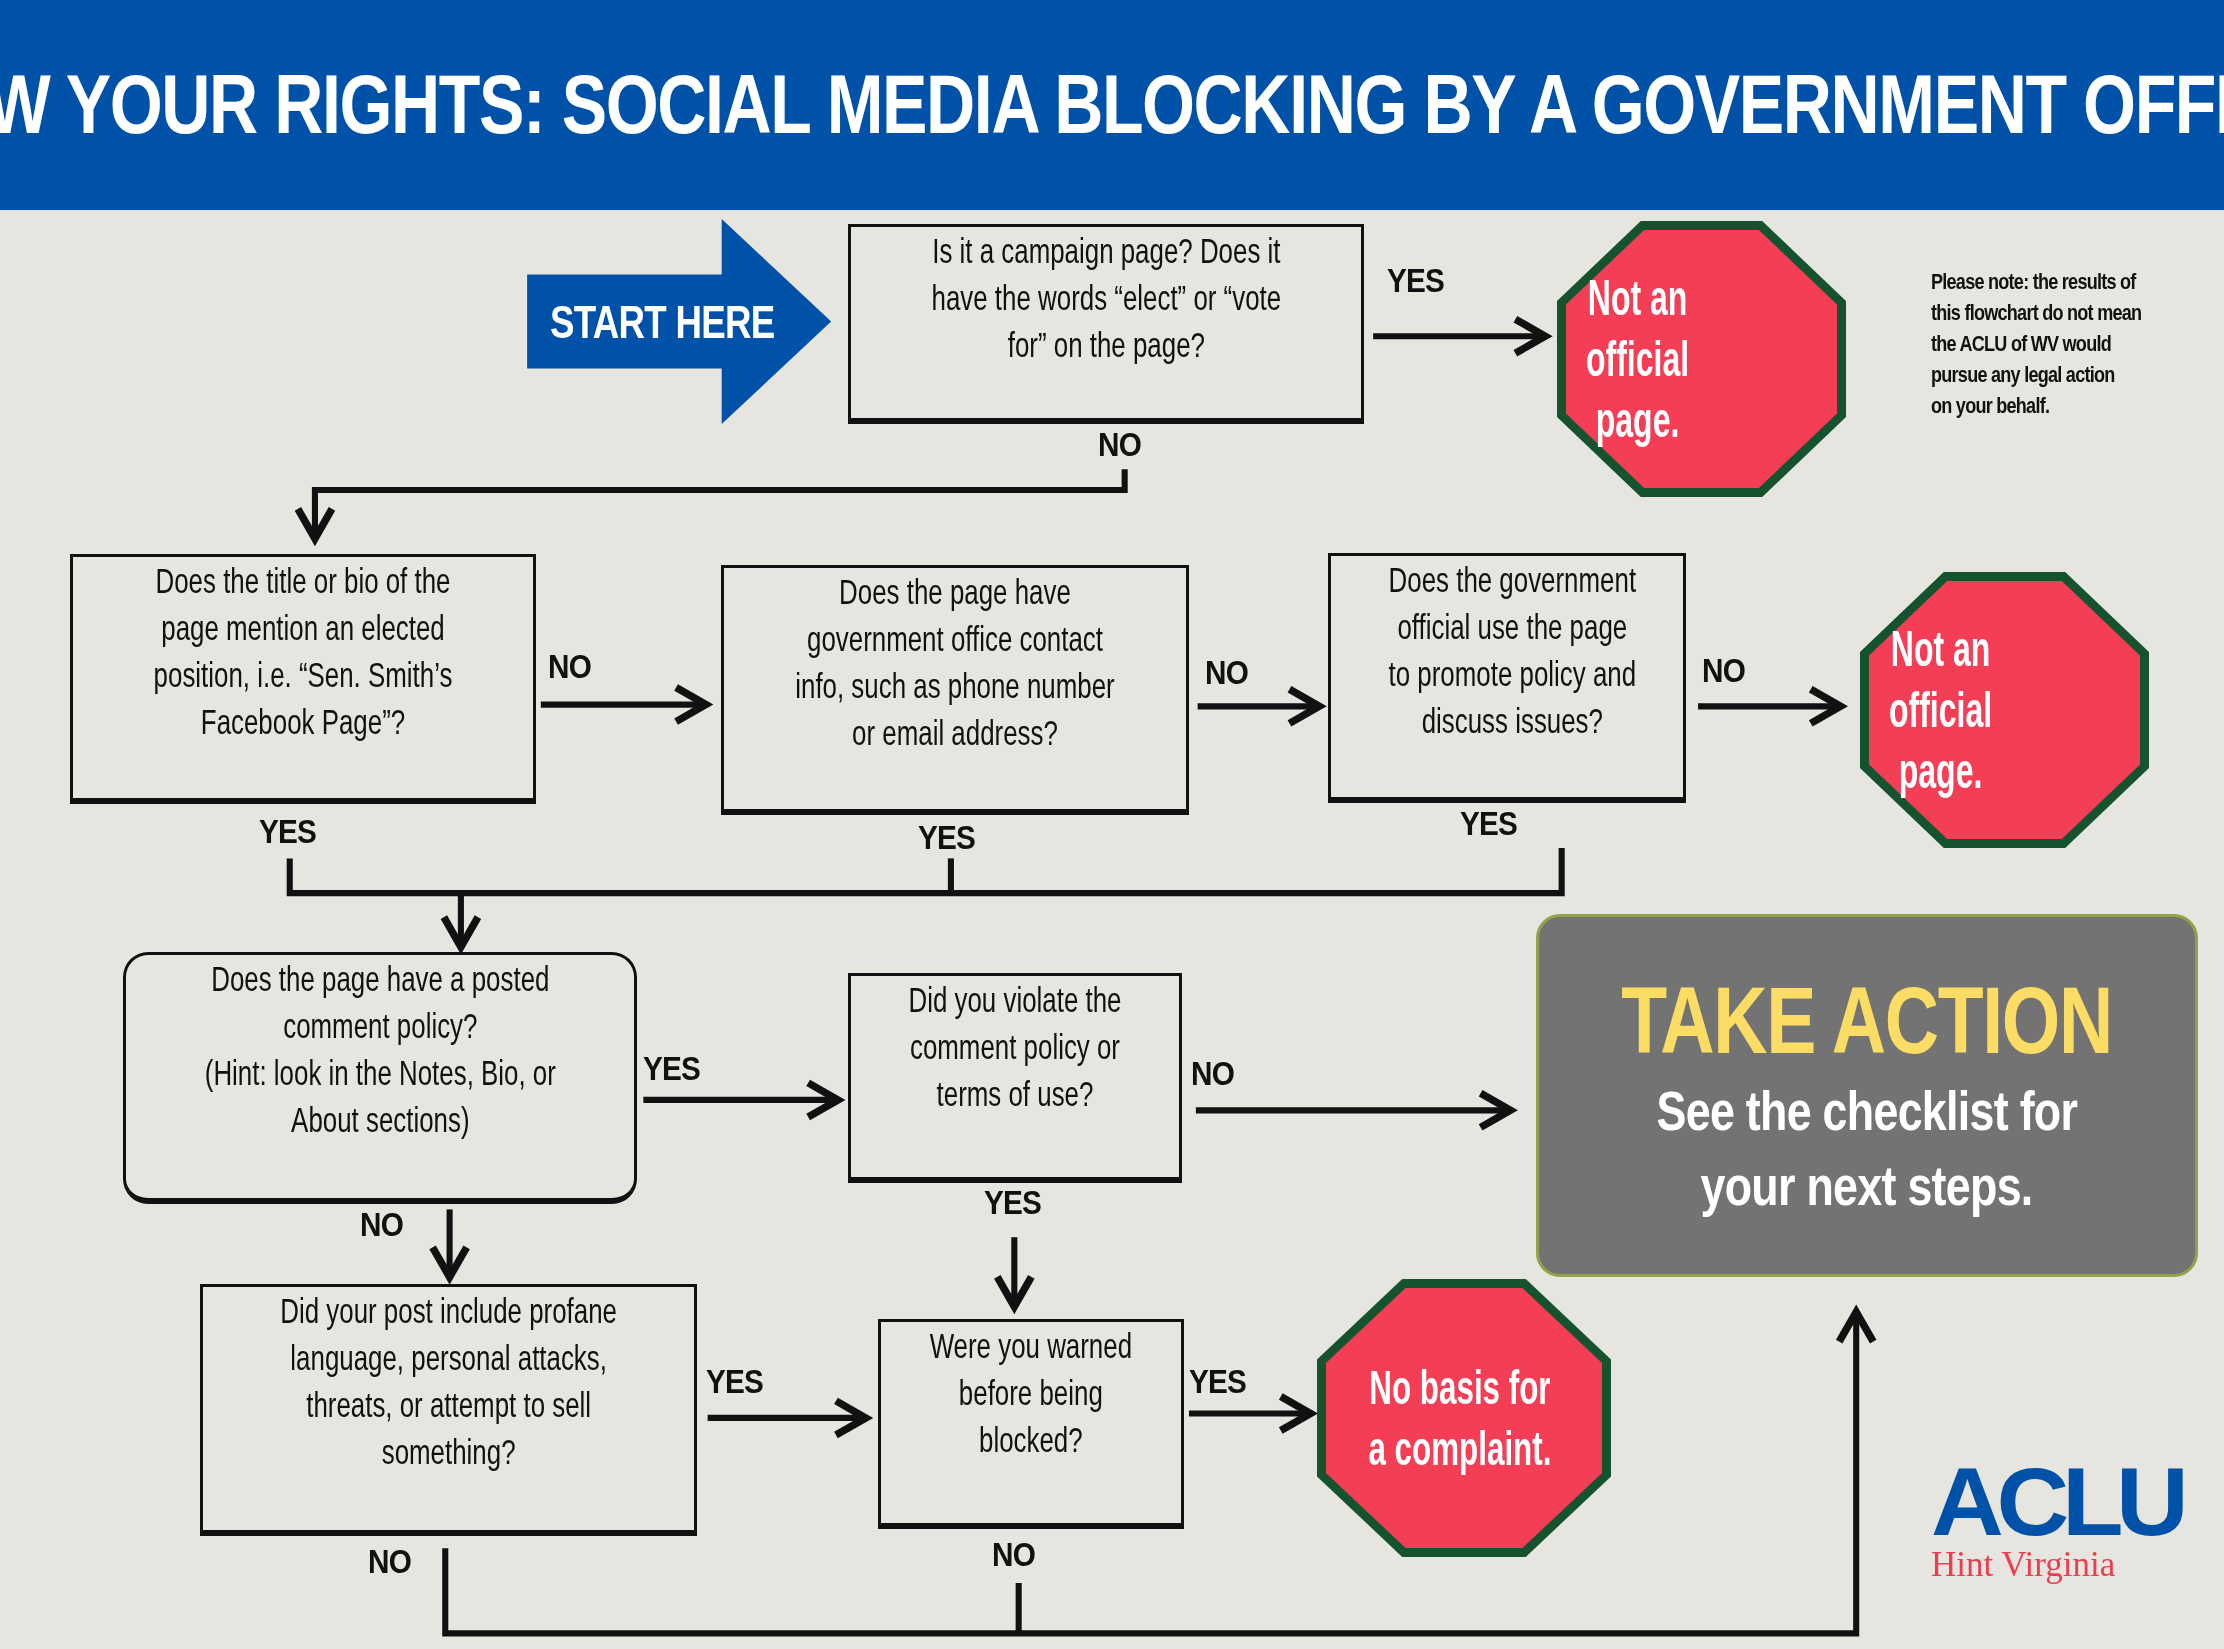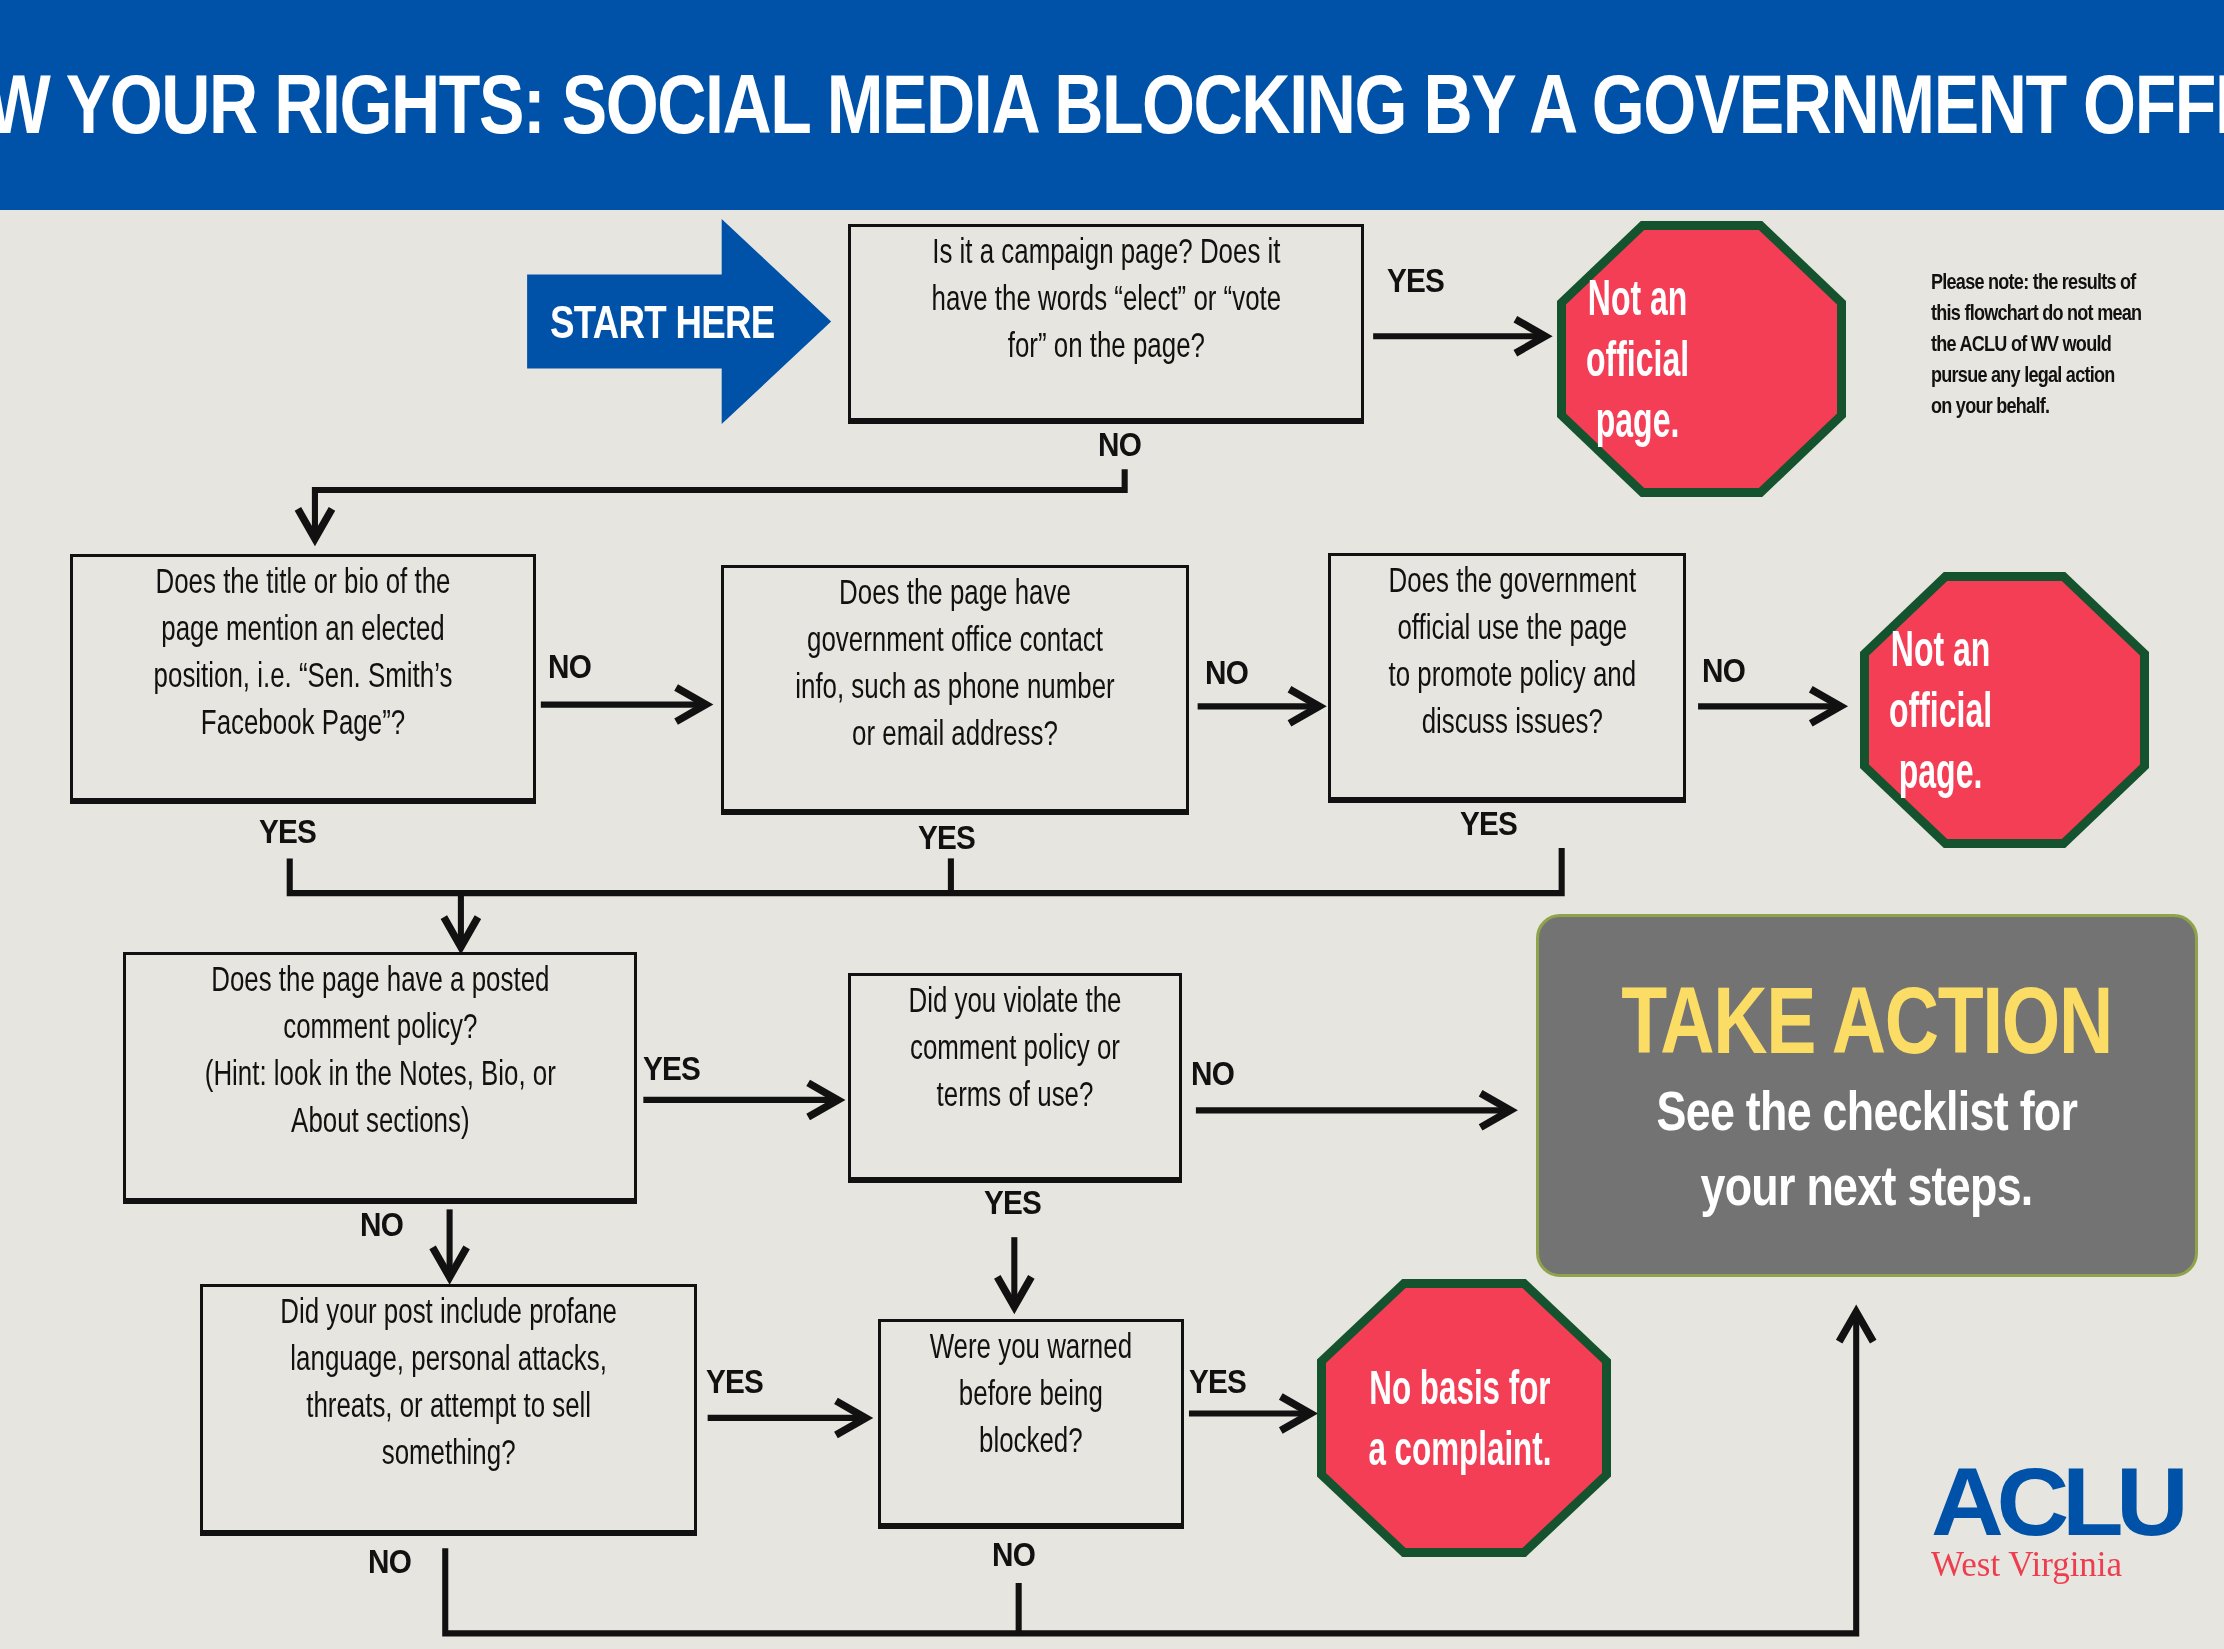--- a/index.html
+++ b/index.html
@@ -145,21 +145,21 @@
   <span>
       <span style="display: block; white-space: nowrap;">Does the government</span>
       <span style="display: block; white-space: nowrap;">official use the page</span>
       <span style="display: block; white-space: nowrap;">to promote policy and</span>
       <span style="display: block; white-space: nowrap;">discuss issues?</span>
     </span>
 </div>
 <div class="lbl" style="left:1702px;top:652px;">NO</div>
 <div class="lbl" style="left:1460px;top:805px;">YES</div>
 
-<div class="box" style="left:123px;top:952px;width:514px;height:252px;">
+<div class="box" style="left:123px;top:952px;width:514px;height:252px;border-radius:25px;">
   <span>
       <span style="display: block; white-space: nowrap;">Does the page have a posted</span>
       <span style="display: block; white-space: nowrap;">comment policy?</span>
       <span style="display: block; white-space: nowrap;">(Hint: look in the Notes, Bio, or</span>
       <span style="display: block; white-space: nowrap;">About sections)</span>
     </span>
 </div>
 <div class="lbl" style="left:643px;top:1050px;">YES</div>
 <div class="lbl" style="left:360px;top:1206px;">NO</div>
 
@@ -229,15 +229,15 @@
 </div>
 
 <div class="action">
   <div class="title">TAKE ACTION</div>
   <div class="sub">See the checklist for</div>
   <div class="sub">your next steps.</div>
 </div>
 
 <div class="logo">
   <div class="aclu">ACLU</div>
-  <div class="wv">West Virginia</div>
+  <div class="wv">Hint Virginia</div>
 </div>
 
 
 </body></html>

